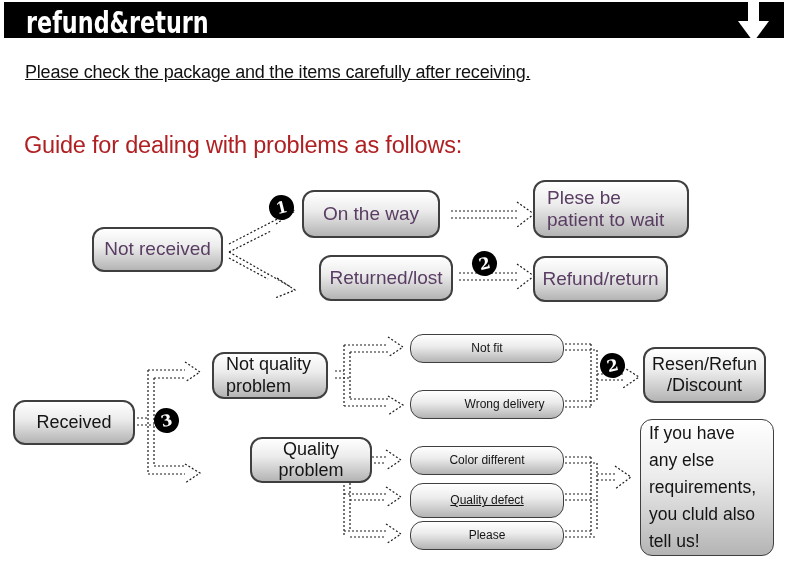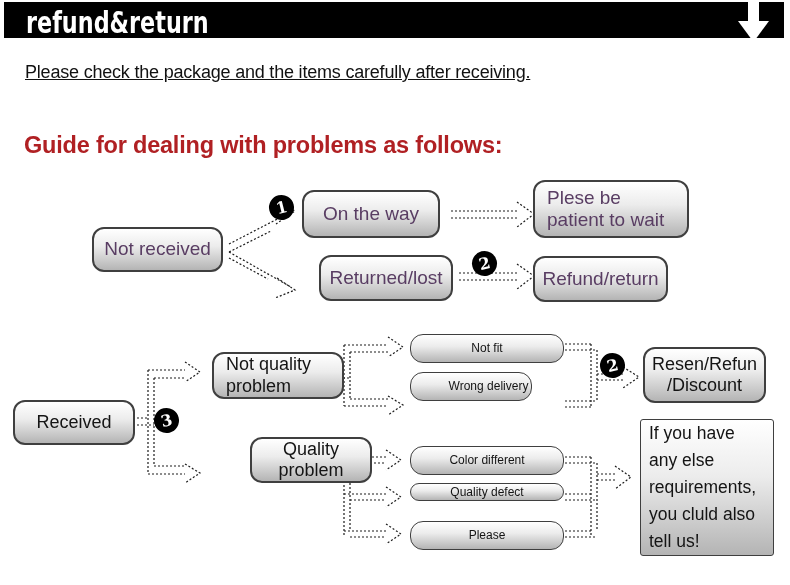--- a/index.html
+++ b/index.html
@@ -11,37 +11,37 @@
   .topbar-title{position:absolute;left:22px;top:2px;color:#fff;font-weight:bold;font-size:31px;
                 letter-spacing:0px;transform:scaleX(0.72);transform-origin:0 0;
                 font-family:"DejaVu Sans","Liberation Sans",sans-serif;}
   .topbar-arrow{position:absolute;left:737px;top:2px;}
 
   
   .intro-line{position:absolute;left:25px;color:#111;font-size:18px;letter-spacing:-0.2px;text-decoration:underline;}
   .intro-1{top:62px;}
   .intro-2{top:98px;}
   .guide-heading{position:absolute;left:24px;top:132px;color:var(--heading-red,#b02023);
-                 font-size:23.5px;font-weight:bold;letter-spacing:-0.2px;}
+                 font-size:23.5px;font-weight:normal;letter-spacing:-0.2px;}
 
   
   svg.connectors{position:absolute;left:0;top:0;pointer-events:none;}
   .c{fill:none;stroke:#1c1c1c;stroke-width:1.2;stroke-dasharray:2 2;}
 
   
   .node{position:absolute;box-sizing:border-box;display:flex;align-items:center;justify-content:center;
         text-align:center;white-space:pre-line;line-height:1.18;
         border:2px solid var(--node-border,#3f3f3f);border-radius:12px;
         background:linear-gradient(180deg,#ffffff 0%,#ececec 42%,#b4b4b4 100%);}
   .flow1{color:var(--node-text-purple,#593d63);font-size:19px;}
   .flow2{color:#141414;font-size:18px;}
   .small{font-size:12px;border-radius:13px;border-width:1.5px;}
   .left-align{justify-content:flex-start;text-align:left;padding-left:12px;}
   .note{justify-content:flex-start;align-items:center;text-align:left;
-        padding:4px 2px 4px 8px;font-size:17.5px;line-height:1.55;border-radius:3px;border-width:1.5px;}
+        padding:4px 2px 4px 8px;font-size:17.5px;line-height:1.55;border-radius:12px;border-width:1.5px;}
 
   
   .marker{position:absolute;width:25px;height:25px;border-radius:50%;background:#000;color:#fff;
           display:flex;align-items:center;justify-content:center;font-weight:bold;font-size:16px;
           font-family:"DejaVu Serif","Liberation Serif",serif;transform:rotate(-14deg);}
 </style>
 </head>
 <body>
 
 <div class="stage">
@@ -151,28 +151,28 @@
   </svg>
 
   <div class="node flow1" style="left:92px;top:227px;width:131px;height:45px;">Not received</div>
   <div class="node flow1" style="left:302px;top:190px;width:138px;height:48px;">On the way</div>
   <div class="node flow1" style="left:319px;top:255px;width:134px;height:46px;">Returned/lost</div>
   <div class="node flow1 left-align" style="left:533px;top:180px;width:156px;height:58px;">Plese be
 patient to wait</div>
   <div class="node flow1" style="left:533px;top:256px;width:135px;height:46px;">Refund/return</div>
 
   <div class="node flow2" style="left:13px;top:400px;width:122px;height:45px;">Received</div>
-  <div class="node flow2 left-align" style="left:212px;top:352px;width:132px;height:47px;">Not quality
+  <div class="node flow2 left-align" style="left:212px;top:352px;width:116px;height:47px;">Not quality
 problem</div>
   <div class="node flow2" style="left:212px;top:437px;width:122px;height:46px;margin-left:38px;">Quality
 problem</div>
   <div class="node flow2 small" style="left:410px;top:334px;width:154px;height:29px;">Not fit</div>
-  <div class="node flow2 small" style="left:410px;top:372px;width:122px;height:29px;padding-left:35px;">Wrong delivery</div>
+  <div class="node flow2 small" style="left:410px;top:390px;width:154px;height:29px;padding-left:35px;">Wrong delivery</div>
   <div class="node flow2 small" style="left:410px;top:446px;width:154px;height:29px;">Color different</div>
-  <div class="node flow2 small" style="left:410px;top:483px;width:154px;height:18px;">Quality defect</div>
+  <div class="node flow2 small" style="left:410px;top:483px;width:154px;height:35px;text-decoration:underline;">Quality defect</div>
   <div class="node flow2 small" style="left:410px;top:521px;width:154px;height:29px;">Please</div>
   <div class="node flow2" style="left:643px;top:347px;width:123px;height:56px;">Resen/Refun
 /Discount</div>
   <div class="node flow2 note" style="left:640px;top:419px;width:134px;height:137px;">If you have
 any else
 requirements,
 you cluld also
 tell us!</div>
 
   <div class="marker" style="left:269px;top:195px;">1</div>

